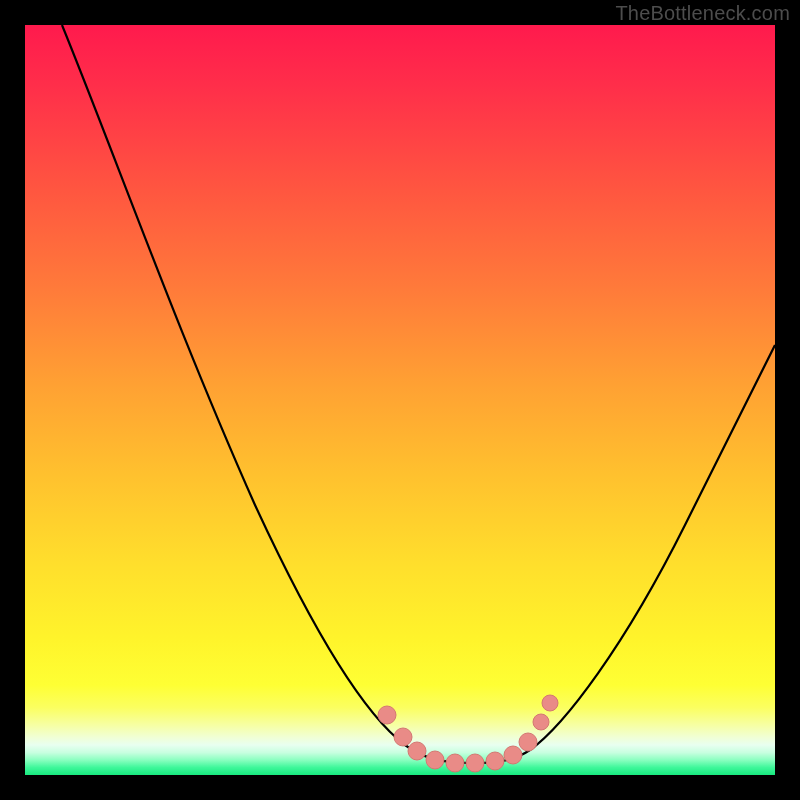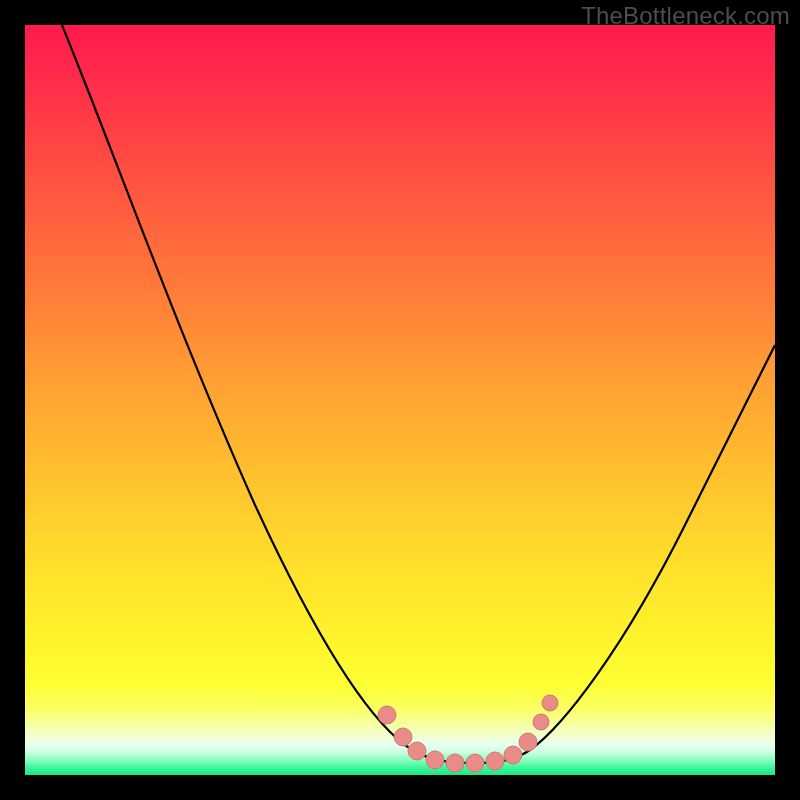--- a/index.html
+++ b/index.html
@@ -57,21 +57,21 @@
     left: 0;
     top: 0;
     width: 750px;
     height: 750px;
   }
   .watermark {
     position: absolute;
     top: 2px;
     right: 10px;
     color: #4d4d4d;
-    font-size: 24px;
+    font-size: 20px;
     font-weight: 500;
     letter-spacing: 0.2px;
   }
 </style>
 </head>
 <body>
 
 <div class="frame">
 
   <div class="plot-area">

